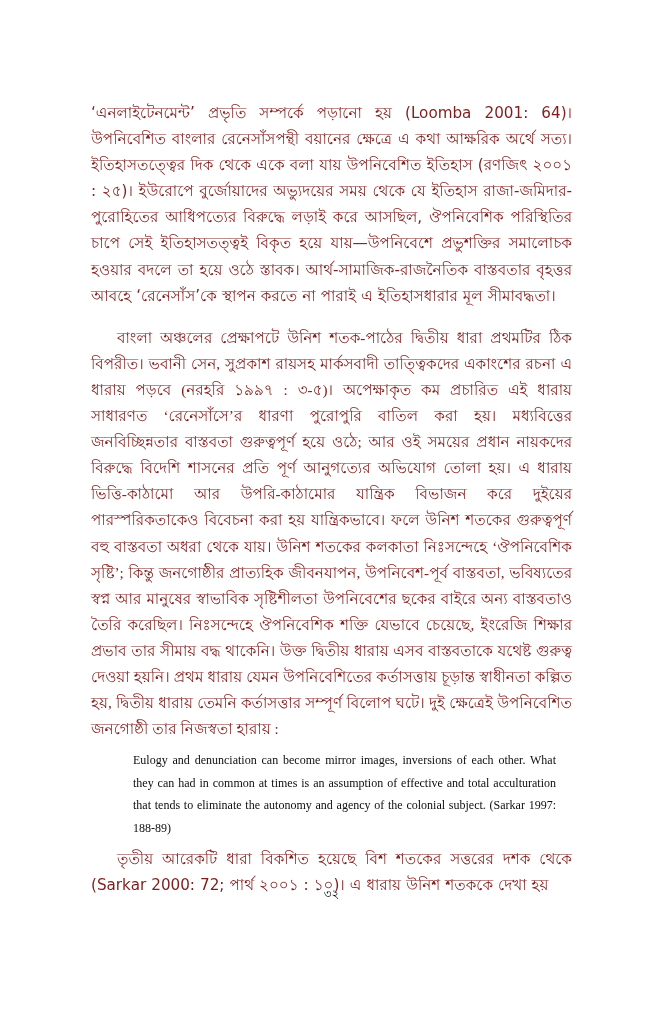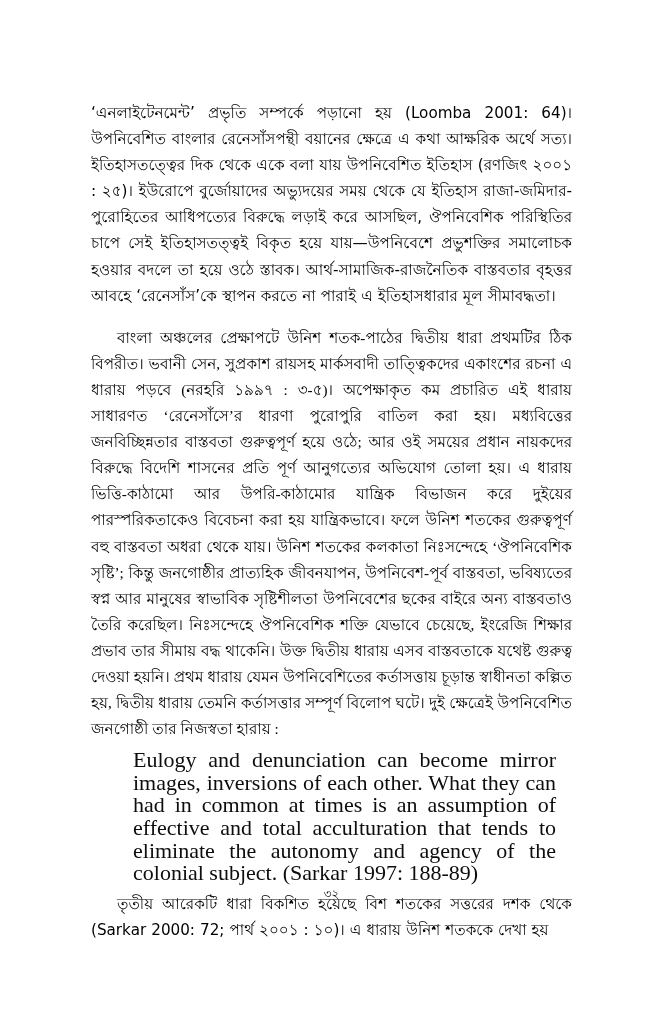--- a/index.html
+++ b/index.html
@@ -23,21 +23,21 @@
     left: 91px;
     top: 100px;
     width: 481px;
   }
 
   .para {
     margin: 0;
     font-family: "DejaVu Sans", "Liberation Sans", sans-serif;
     font-size: 15.2px;
     line-height: 26.1px;
-    color: #000000;
+    color: #7f1d1d;
     text-align: justify;
     text-align-last: left;
     text-indent: 26px;
     word-spacing: 0.2px;
   }
 
   .para.first {
     text-indent: 0;
   }
 
@@ -46,21 +46,21 @@
     font-family: Liberation Serif, serif;
   }
 
   
   .blockquote {
     margin: 7px 0 6px 0;
     padding: 0;
     width: 423px;
     margin-left: 42px;
     font-family: "Liberation Serif", "DejaVu Serif", serif;
-    font-size: 22px;
+    font-size: 12px;
     line-height: 22.6px;
     color: #0d0d0d;
     text-align: justify;
     text-align-last: left;
   }
 
   
   .folio {
     position: absolute;
     left: 0;

